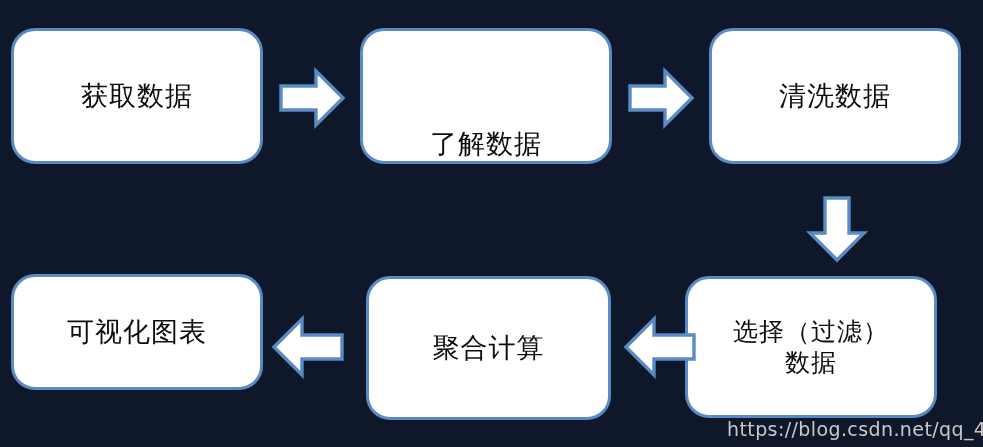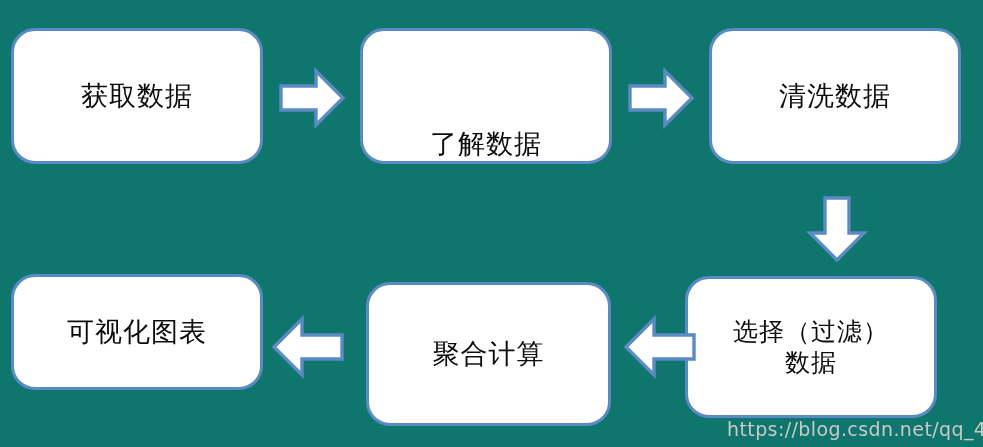--- a/index.html
+++ b/index.html
@@ -8,21 +8,21 @@
     padding: 0;
     background: #ffffff;
   }
   body {
     font-family: "DejaVu Sans", "Liberation Sans", sans-serif;
   }
   #canvas {
     position: relative;
     width: 983px;
     height: 447px;
-    background: #0f766e;
+    background: #0f172a;
     overflow: hidden;
   }
 
   
   .node {
     position: absolute;
     box-sizing: border-box;
     background: #ffffff;
     border: 3px solid #5b8bc5;
     border-radius: 24px;
@@ -101,21 +101,21 @@
     <span class="node-label small">选择（过滤）
 数据</span>
   </div>
 
   <div class="arrow" style="left:624px; top:317px;">
     <svg width="72" height="60" viewBox="0 0 72 60" aria-hidden="true">
       <polygon points="2,30 30,2 30,18 70,18 70,42 30,42 30,58" fill="#ffffff" stroke="#5b8bc5" stroke-width="3.4" stroke-linejoin="miter"></polygon>
     </svg>
   </div>
 
-  <div class="node" style="left:366px; top:282px; width:245px; height:144px;">
+  <div class="node" style="left:366px; top:276px; width:245px; height:144px;">
     <span class="node-label">聚合计算</span>
   </div>
 
   <div class="arrow" style="left:272px; top:317px;">
     <svg width="72" height="60" viewBox="0 0 72 60" aria-hidden="true">
       <polygon points="2,30 30,2 30,18 70,18 70,42 30,42 30,58" fill="#ffffff" stroke="#5b8bc5" stroke-width="3.4" stroke-linejoin="miter"></polygon>
     </svg>
   </div>
 
   <div class="node" style="left:11px; top:274px; width:252px; height:116px;">

